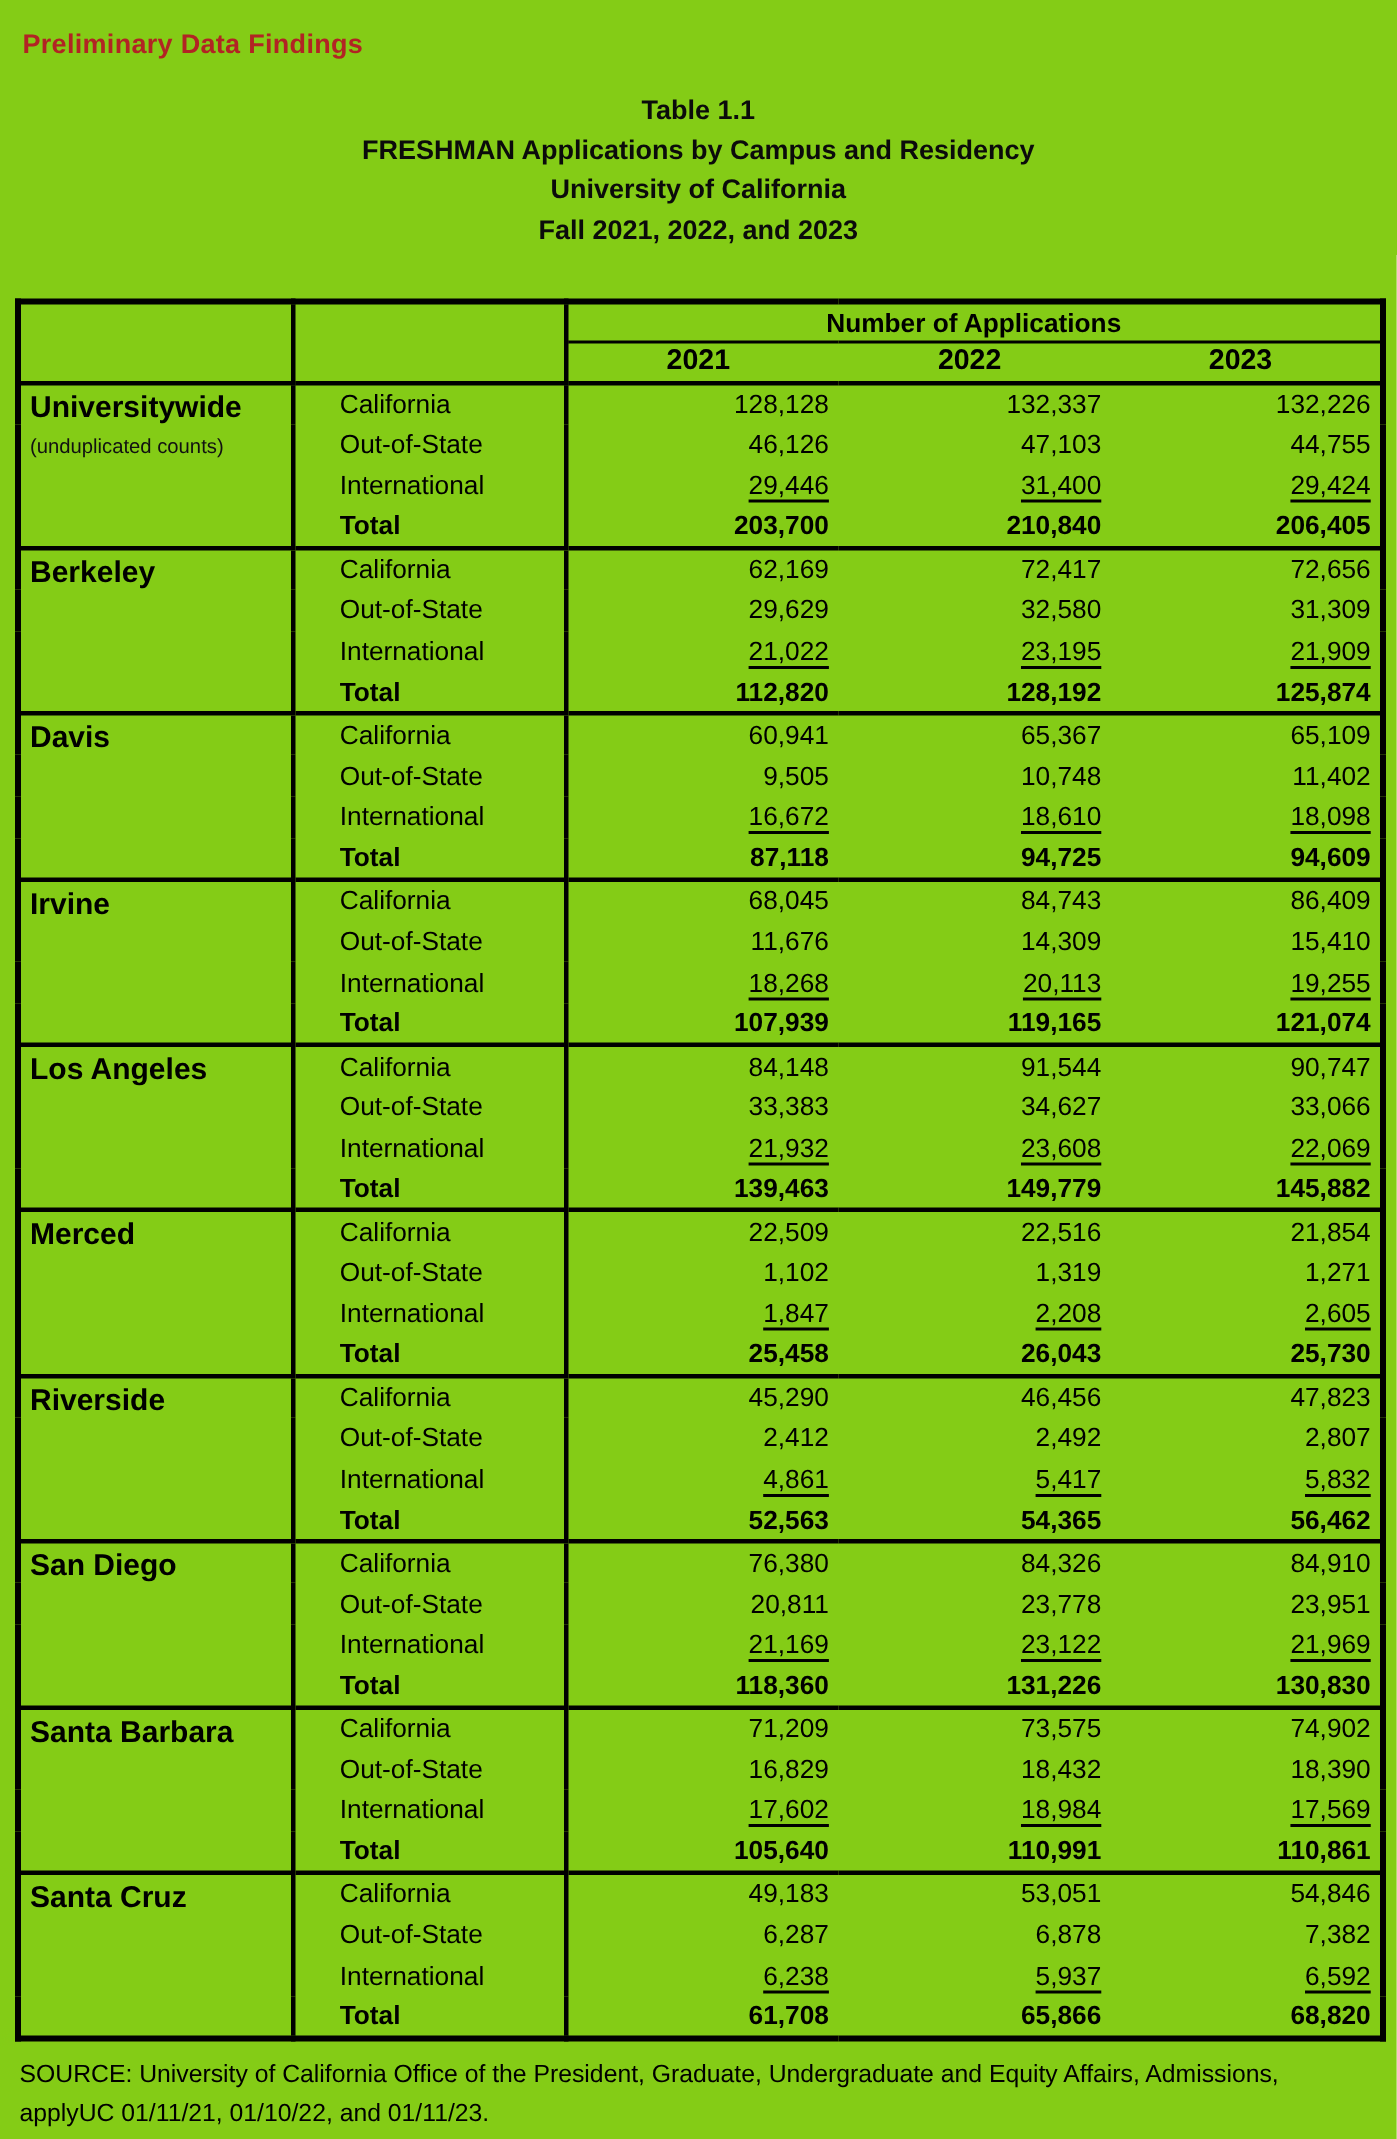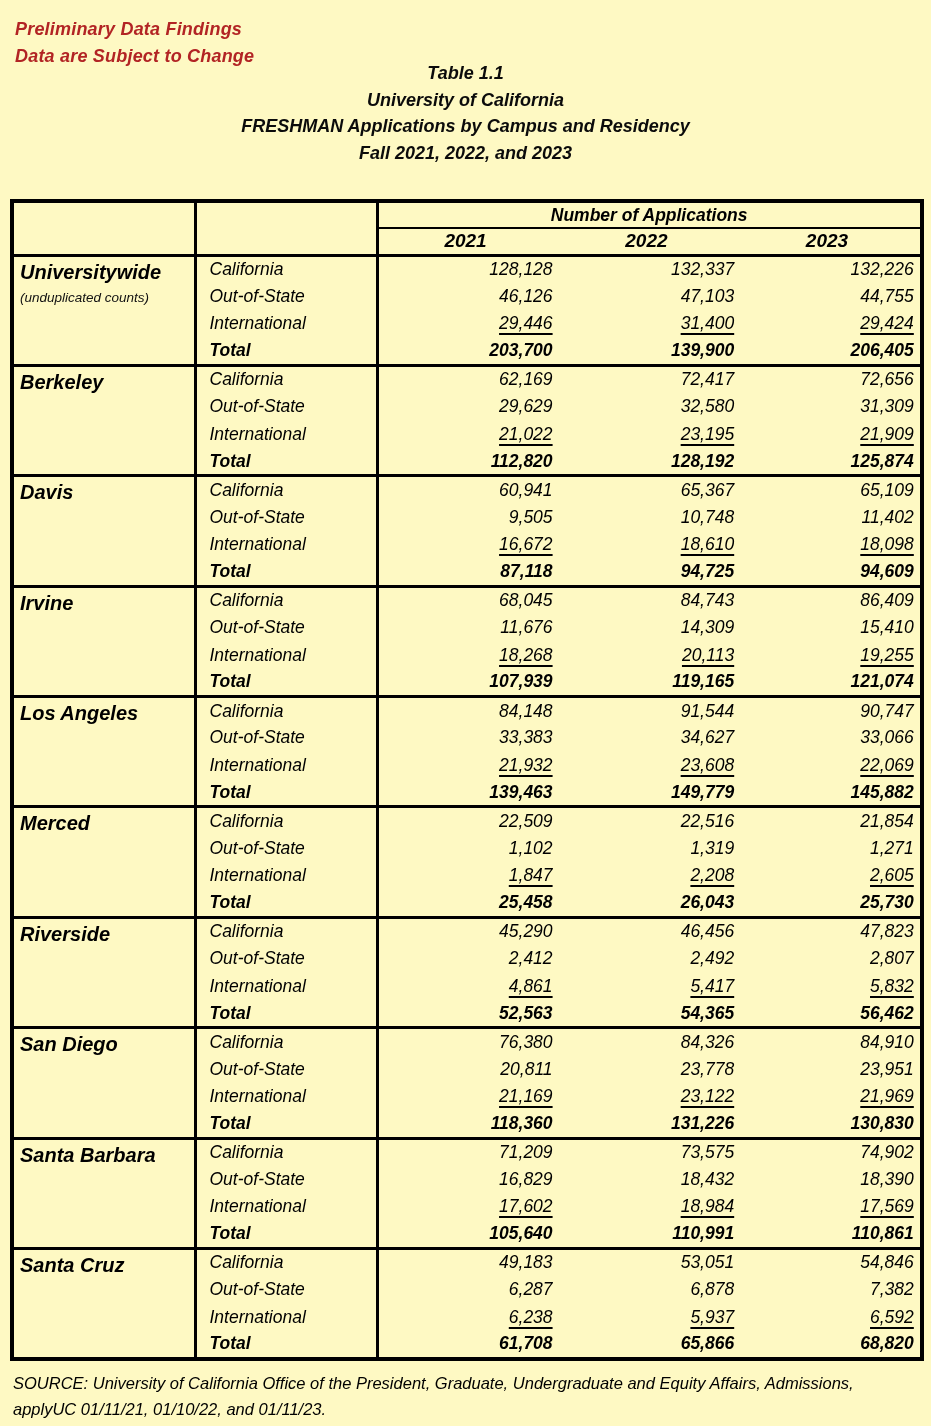--- a/index.html
+++ b/index.html
@@ -4,21 +4,21 @@
 <style>
   * { box-sizing: border-box; }
   html, body { margin: 0; padding: 0; background: #ffffff; }
   body {
     width: 931px; height: 1426px;
     font-family: "Liberation Sans", sans-serif;
     color: #000;
     position: relative;
     overflow: hidden;
   }
-  .page { position: absolute; inset: 0; background: #fef9c3; font-style: italic; }
+  .page { position: absolute; inset: 0; background: #84cc16; }
 
   
   .notice {
     position: absolute; left: 15px; top: 16px;
     font-weight: bold; font-size: 18px; line-height: 27px;
     letter-spacing: 0.2px;
   }
 
   
   .title-block {
@@ -53,21 +53,21 @@
   tr.group-first td { border-top: 3px solid #000; }
 
   td.campus {
     vertical-align: top; padding: 3px 4px 0 6px;
     border-right: 3px solid #000;
   }
   .campus-name { font-weight: bold; font-size: 20px; line-height: 25px; }
   .campus-note { font-weight: normal; font-size: 13.5px; line-height: 18px; margin-top: 4px; color: #111; }
 
   td.res {
-    padding-left: 13px; border-right: 3px solid #000;
+    padding-left: 30px; border-right: 3px solid #000;
     font-size: 17.5px;
   }
   td.res.total { font-weight: bold; margin-top: 14px; }
 
   td.num { text-align: right; padding-right: 6px; font-variant-numeric: tabular-nums; }
   td.num.intl span {
     text-decoration: underline;
     text-underline-offset: 4px;
     text-decoration-thickness: 1.5px;
   }
@@ -79,27 +79,26 @@
     font-size: 16.5px; line-height: 26px; color: #000;
   }
 </style>
 </head>
 <body>
 
 <div class="page">
 
   <div class="notice" style="color: rgb(178, 36, 36);">
     <div>Preliminary Data Findings</div>
-    <div>Data are Subject to Change</div>
   </div>
 
   <div class="title-block">
     <div>Table 1.1</div>
+    <div>FRESHMAN Applications by Campus and Residency</div>
     <div>University of California</div>
-    <div>FRESHMAN Applications by Campus and Residency</div>
     <div>Fall 2021, 2022, and 2023</div>
   </div>
 
   <table class="apps">
     <colgroup>
       <col class="c-campus">
       <col class="c-res">
       <col class="c-year">
       <col class="c-year">
       <col class="c-year">
@@ -135,21 +134,21 @@
         </tr>
         <tr>
           <td class="res">International</td>
           <td class="num intl"><span>29,446</span></td>
           <td class="num intl"><span>31,400</span></td>
           <td class="num intl"><span>29,424</span></td>
         </tr>
         <tr>
           <td class="res total">Total</td>
           <td class="num total"><span>203,700</span></td>
-          <td class="num total"><span>139,900</span></td>
+          <td class="num total"><span>210,840</span></td>
           <td class="num total"><span>206,405</span></td>
         </tr>
         <tr class="group-first">
           <td rowspan="4" class="campus">
             <div class="campus-name">Berkeley</div>
           </td>
           <td class="res">California</td>
           <td class="num"><span>62,169</span></td>
           <td class="num"><span>72,417</span></td>
           <td class="num"><span>72,656</span></td>

